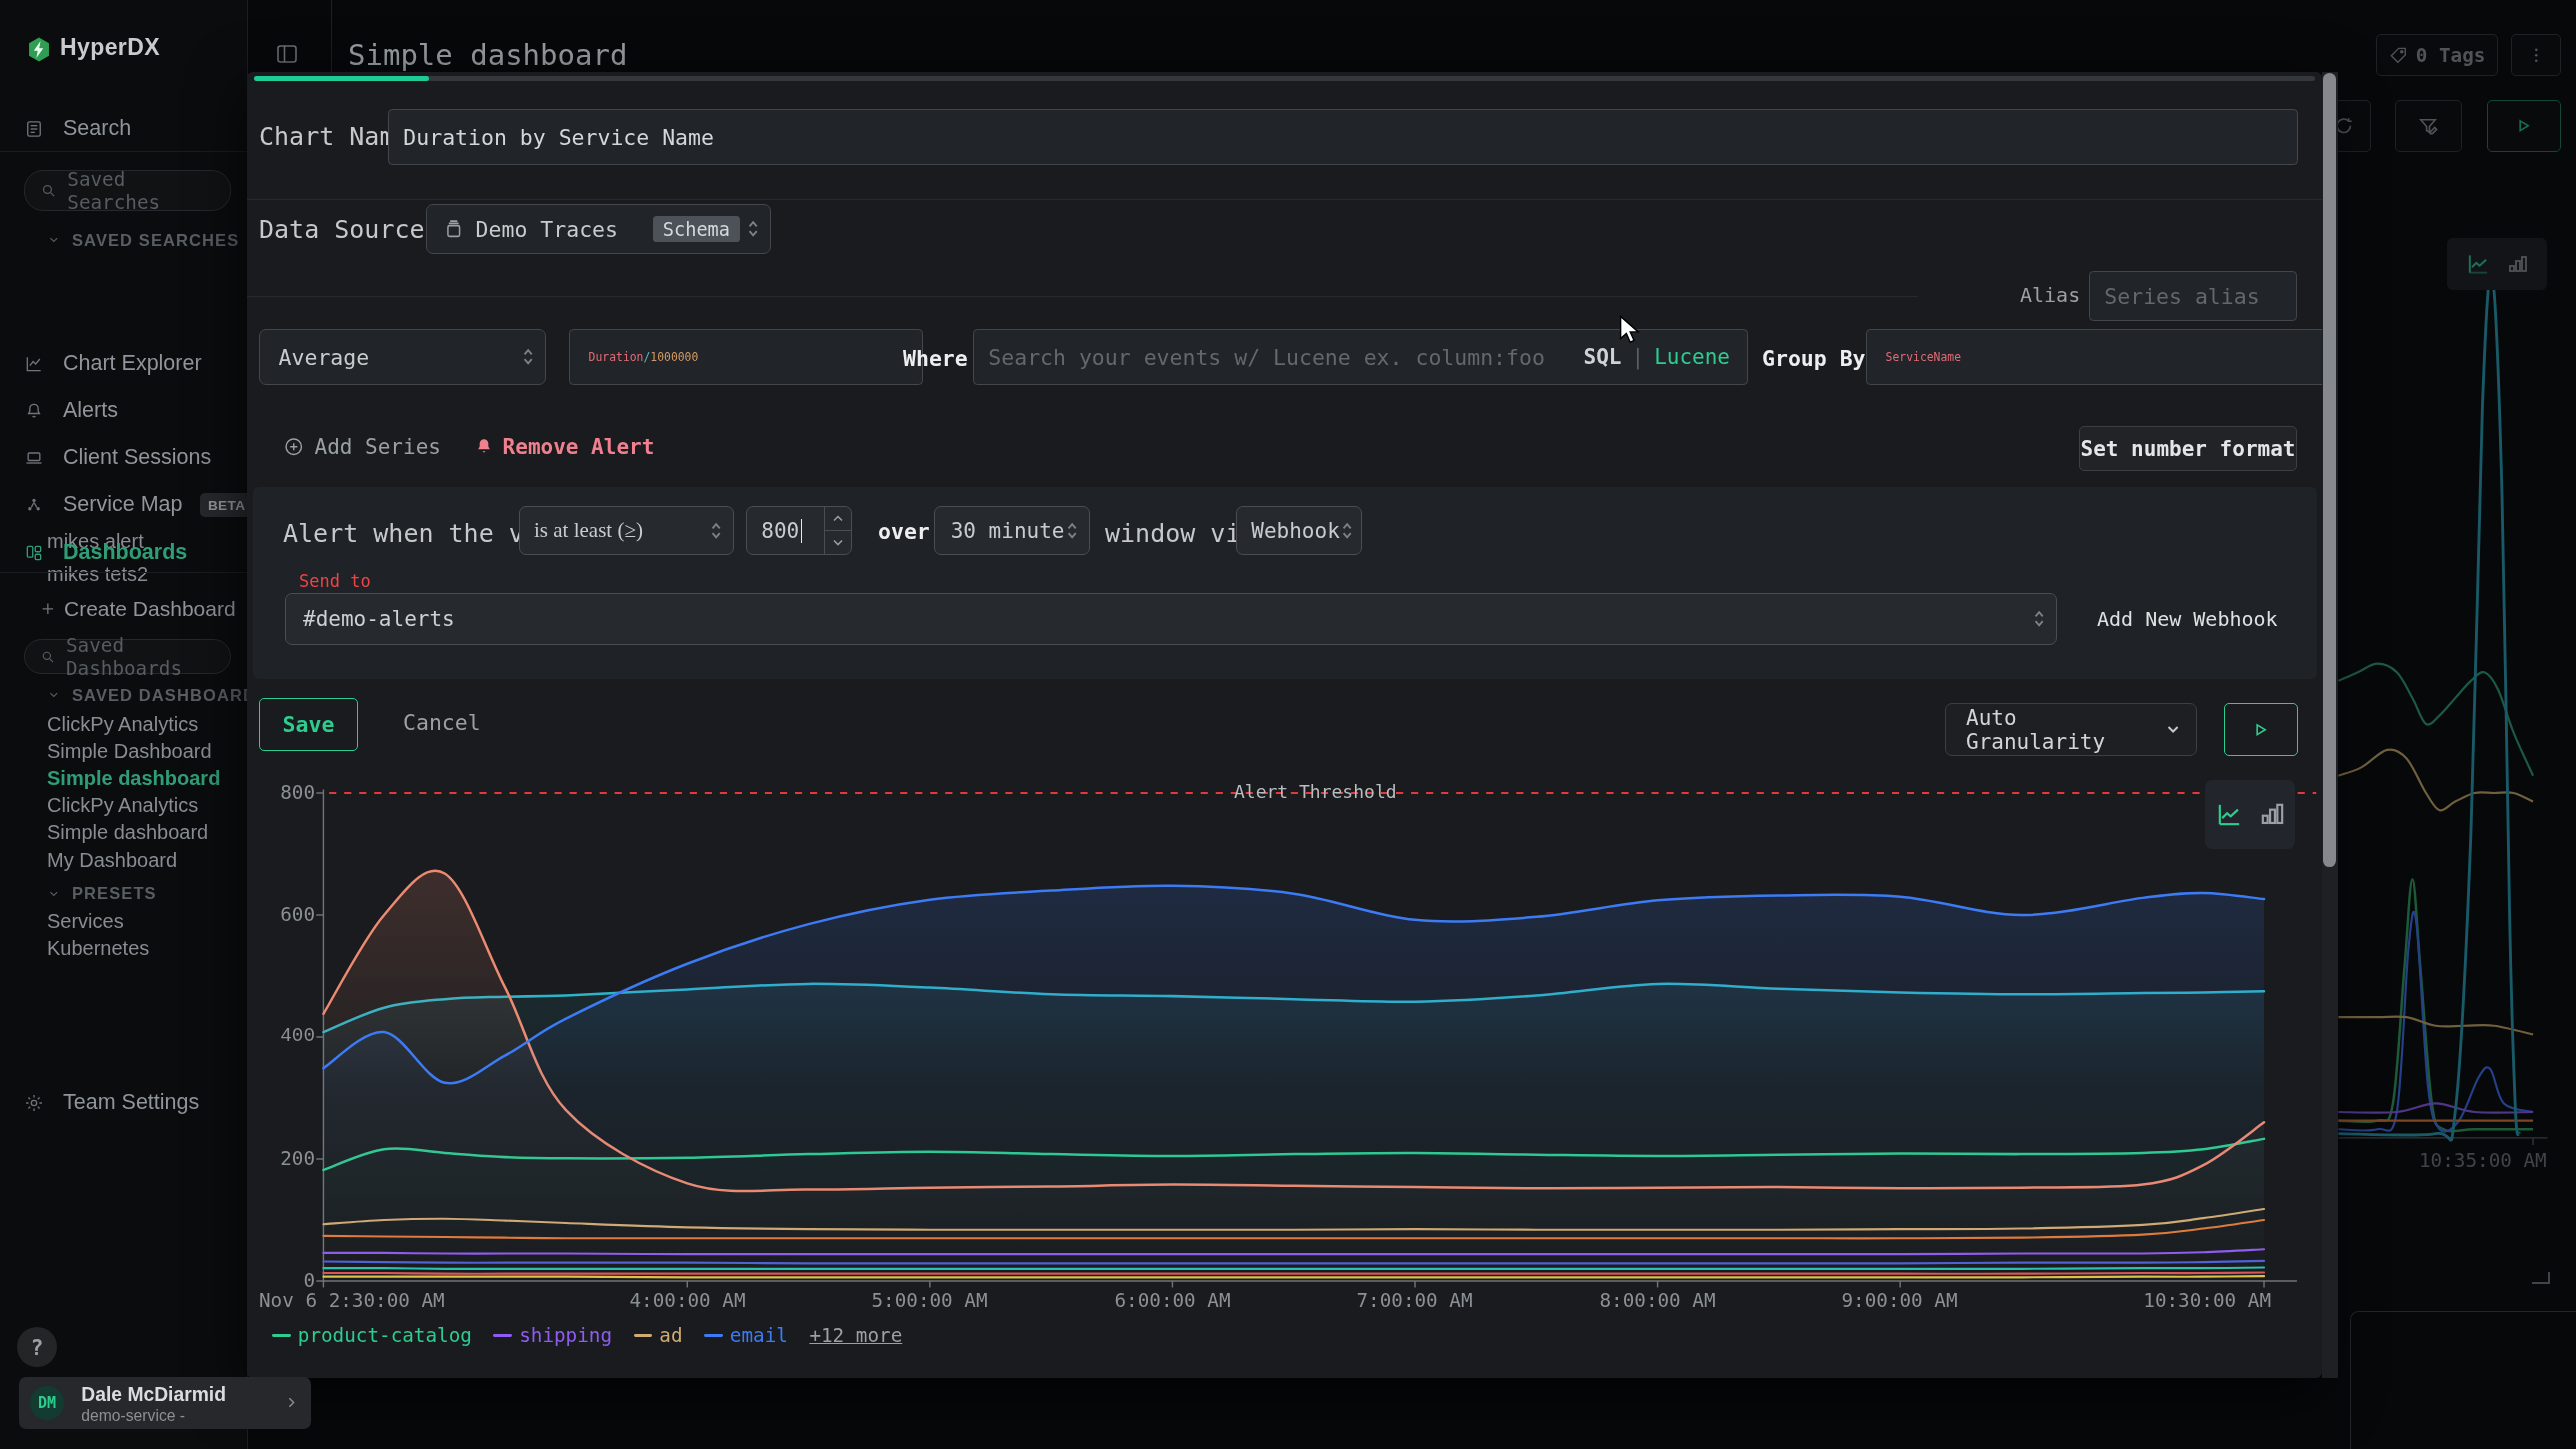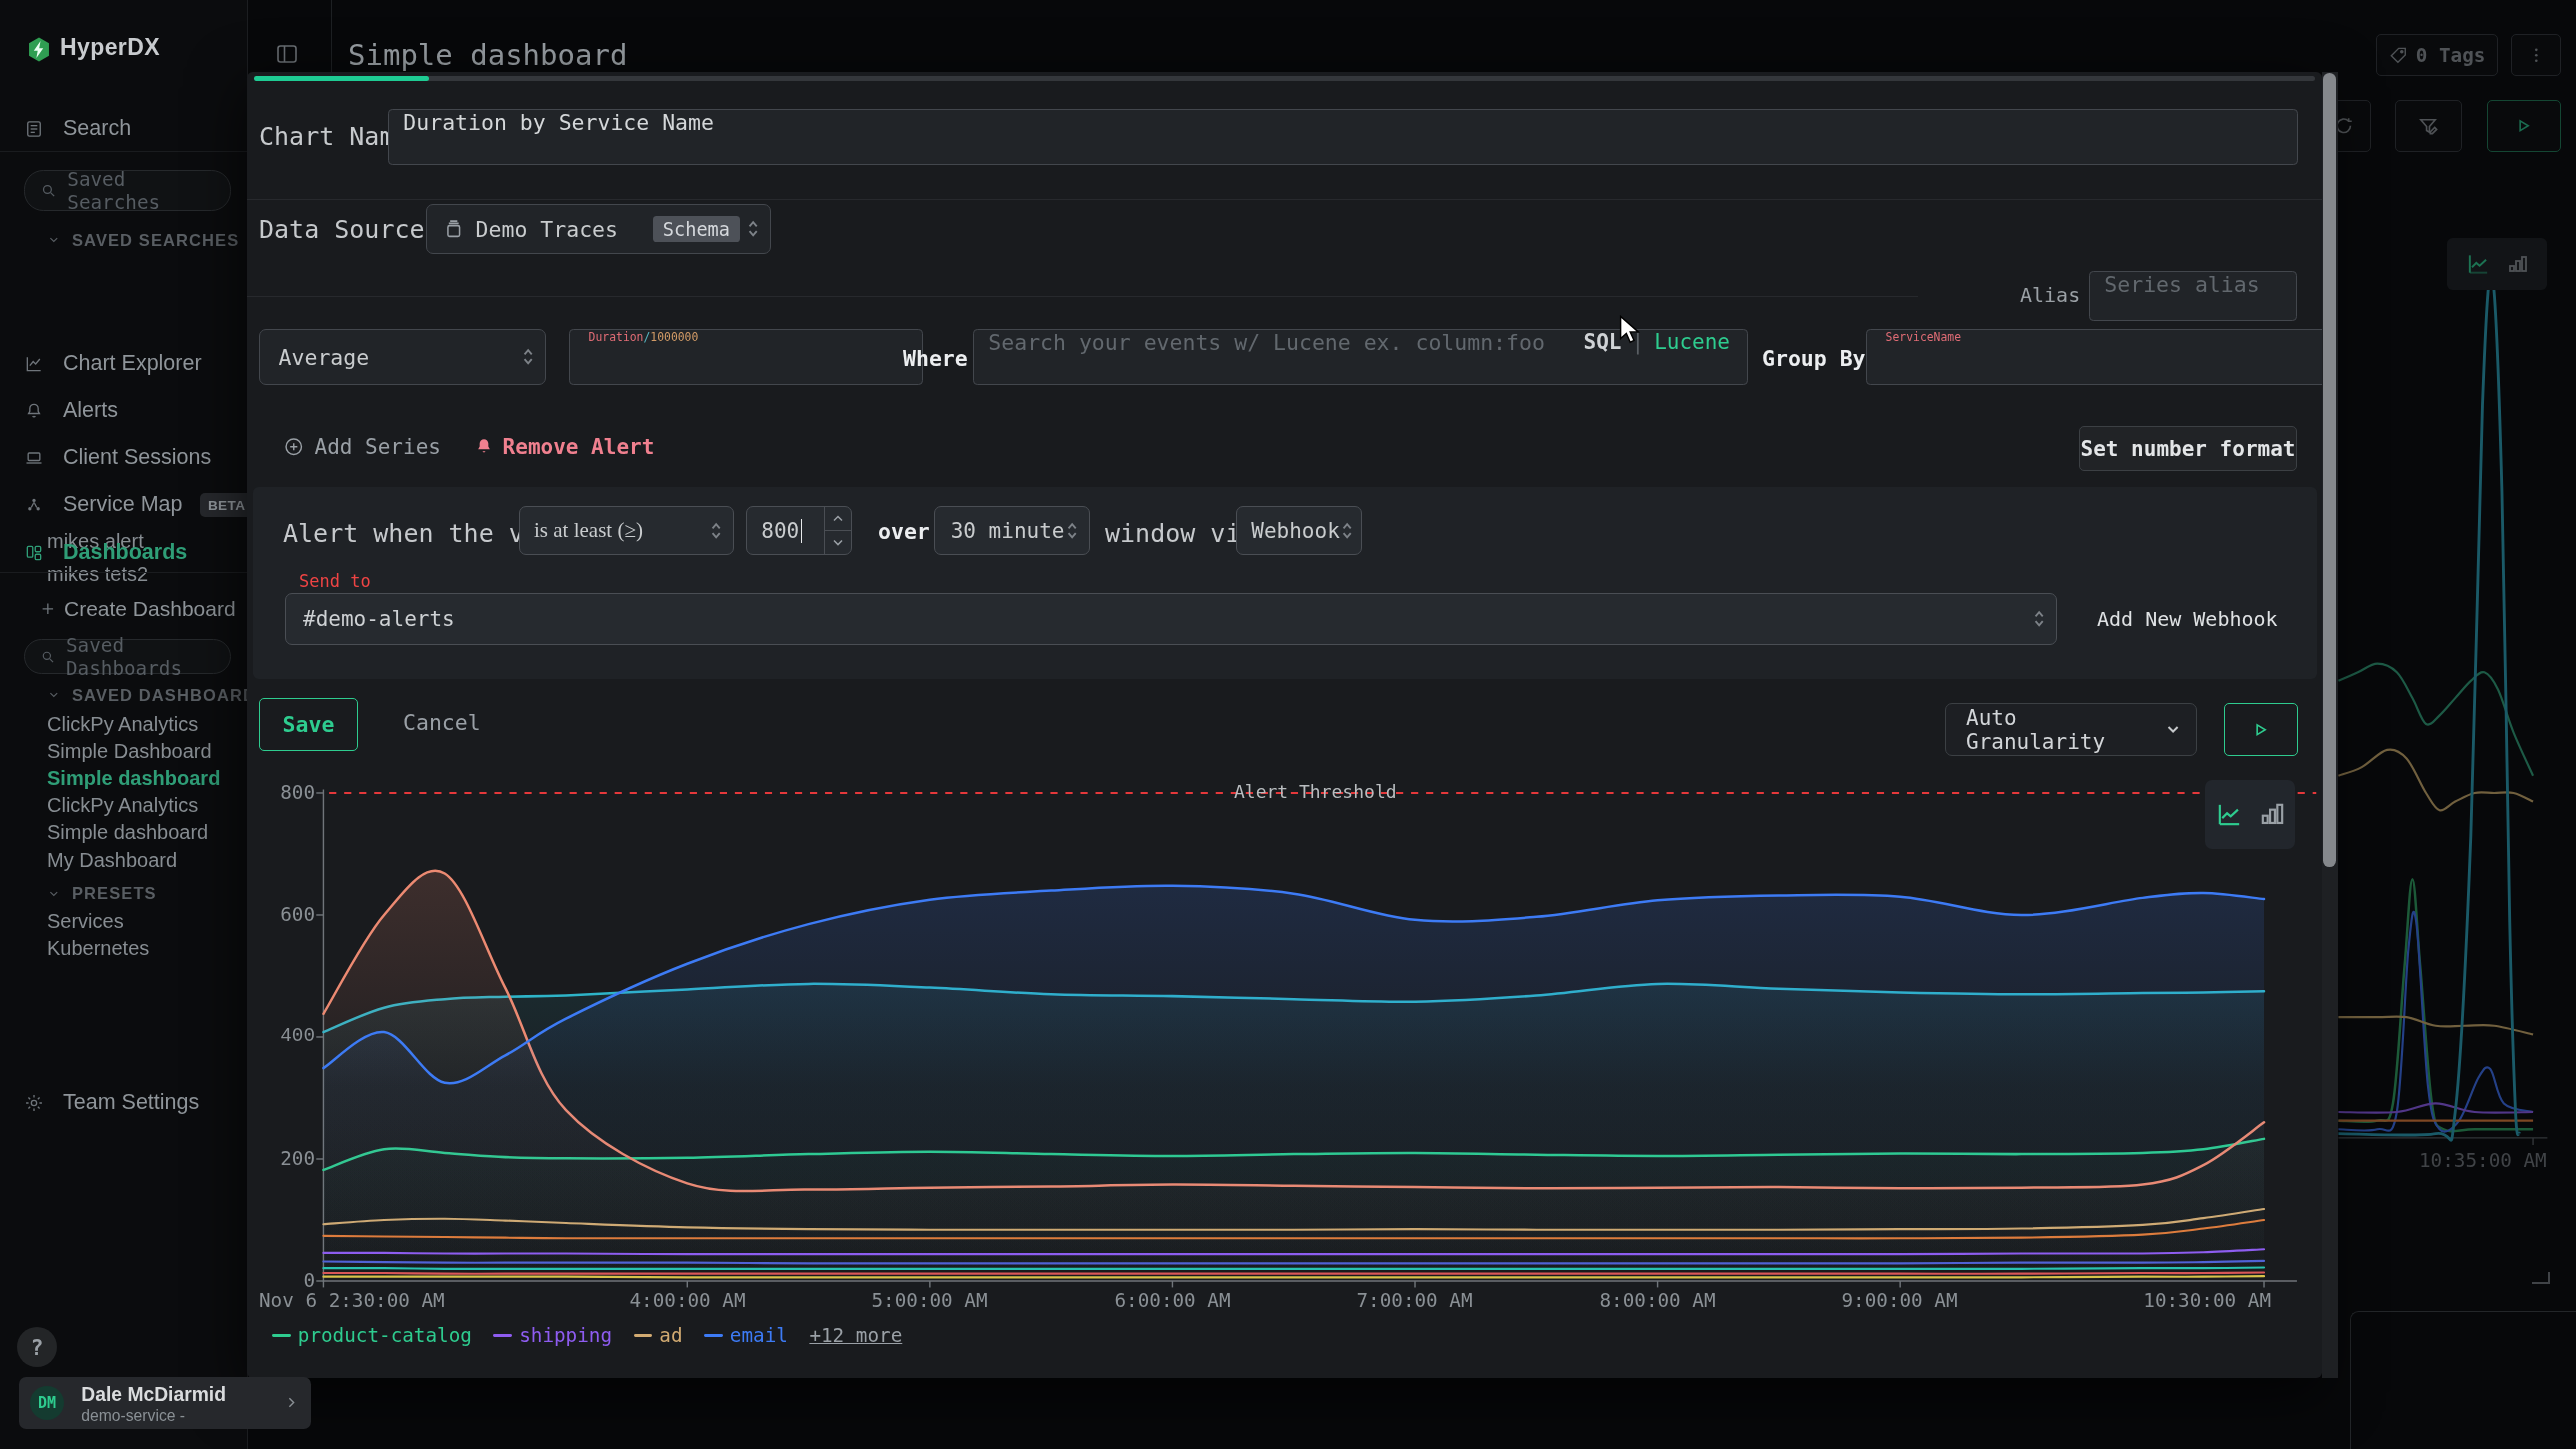--- a/index.html
+++ b/index.html
@@ -32,21 +32,21 @@
   #topbar-div{position:absolute;left:331px;top:0;width:0.7px;height:72px;background:#1d2023;}
   
   #bg-content{position:absolute;inset:0;opacity:.55;}
   .ghost-btn{position:absolute;border:0.7px solid #33373c;border-radius:5px;background:#0c0d0f;
         display:flex;align-items:center;justify-content:center;color:#8a9095;gap:8.6px;}
   #bg-corner{position:absolute;left:2350px;top:1311px;width:236px;height:143px;border-left:0.7px solid #3b3f44;
         border-top:0.7px solid #3b3f44;border-top-left-radius:8.6px;}
   
   #modal{position:absolute;left:247px;top:72px;width:2075px;height:1306px;background:#191b1e;border-radius:5.7px;
         box-shadow:0 14.3px 57px rgba(0,0,0,.7);}  
-  .inp{position:absolute;background:#212428;border:0.7px solid #43474d;border-radius:4.3px;display:flex;align-items:flex-start;}
+  .inp{position:absolute;background:#212428;border:0.7px solid #43474d;border-radius:4.3px;display:flex;align-items:center;}
   .inp input{background:transparent;border:none;outline:none;width:100%;color:#d4d7d9;
         font:21.5px "DejaVu Sans Mono",monospace;padding:0 14.3px;}
   .inp input::placeholder{color:#62686e;}
   .sel{position:absolute;background:#212428;border:0.7px solid #43474d;border-radius:7px;display:flex;align-items:center;
         color:#c9ccce;font-size:21.5px;cursor:pointer;}
   .sel .chev2{margin-left:auto;margin-right:10px;width:14.3px;height:21.5px;color:#7d8288;flex:0 0 auto;}
   .lab{position:absolute;color:#c6c9cc;font-size:25px;white-space:nowrap;}
   .blab{position:absolute;color:#eceef0;font-size:21.5px;font-weight:bold;white-space:nowrap;}
   .badge{background:#4d5158;color:#d6d9dd;border-radius:3.6px;font-size:18.6px;padding:2.1px 10px;}
   .mdiv{position:absolute;height:0.7px;background:#27292d;}

